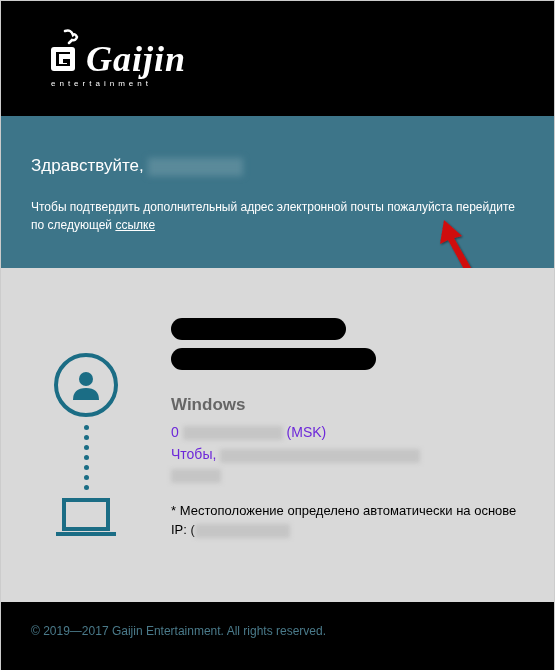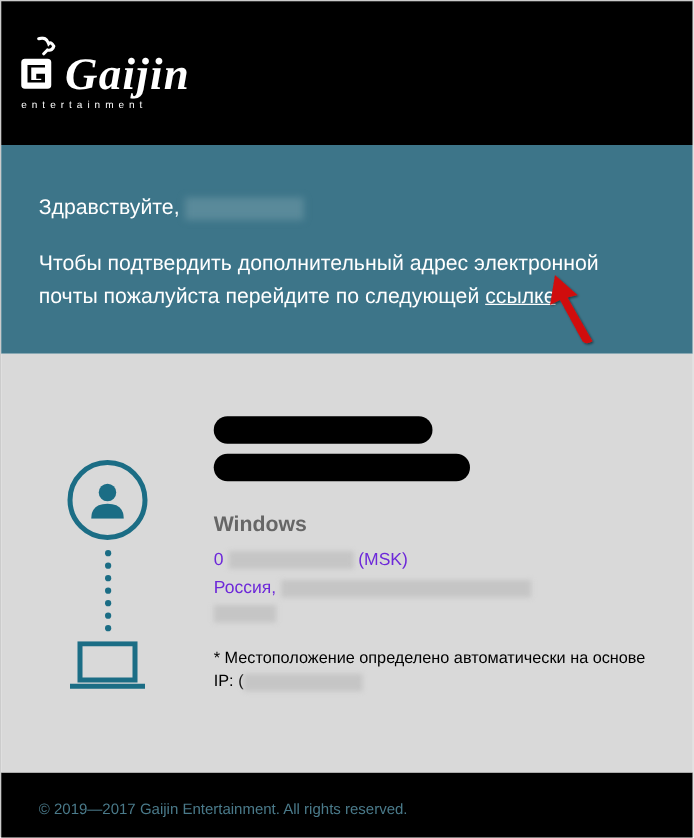--- a/index.html
+++ b/index.html
@@ -14,21 +14,21 @@
       height: 670px;
       overflow: hidden;
     }
     .email-container {
       width: 100%;
       height: 100%;
       border: 1px solid #ccc;
     }
     .header {
       background: #000;
-      padding: 25px 12px;
+      padding: 25px 46px;
       height: 115px;
       display: flex;
       align-items: center;
     }
     .logo {
       color: #fff;
     }
     .logo-main {
       display: flex;
       align-items: flex-end;
@@ -66,21 +66,21 @@
     }
     .redacted-name {
       display: inline-block;
       width: 95px;
       height: 18px;
       background: #5a8a9a;
       filter: blur(3px);
       vertical-align: middle;
     }
     .instruction {
-      font-size: 17px;
+      font-size: 12px;
       line-height: 1.5;
     }
     .link {
       text-decoration: underline;
       color: #fff;
       cursor: pointer;
     }
     .arrow {
       position: absolute;
       top: 102px;
@@ -266,21 +266,21 @@
       <div class="black-bar first"></div>
       <div class="black-bar second"></div>
       <div class="details-box">
         <div class="os-title">Windows</div>
         <div class="detail-line">
           <span>0</span>
           <span class="redacted-inline red-date"></span>
           <span>(MSK)</span>
         </div>
         <div class="detail-line">
-          <span>Россия, </span><span class="redacted-inline red-loc1"></span>
+          <span>Чтобы, </span><span class="redacted-inline red-loc1"></span>
           <span class="redacted-inline red-loc2"></span>
         </div>
         <div class="disclaimer">
           <span>* Местоположение определено автоматически на основе IP: (</span><span class="redacted-inline red-ip"></span>
         </div>
       </div>
     </div>
   </div>
 
   <div class="footer">

